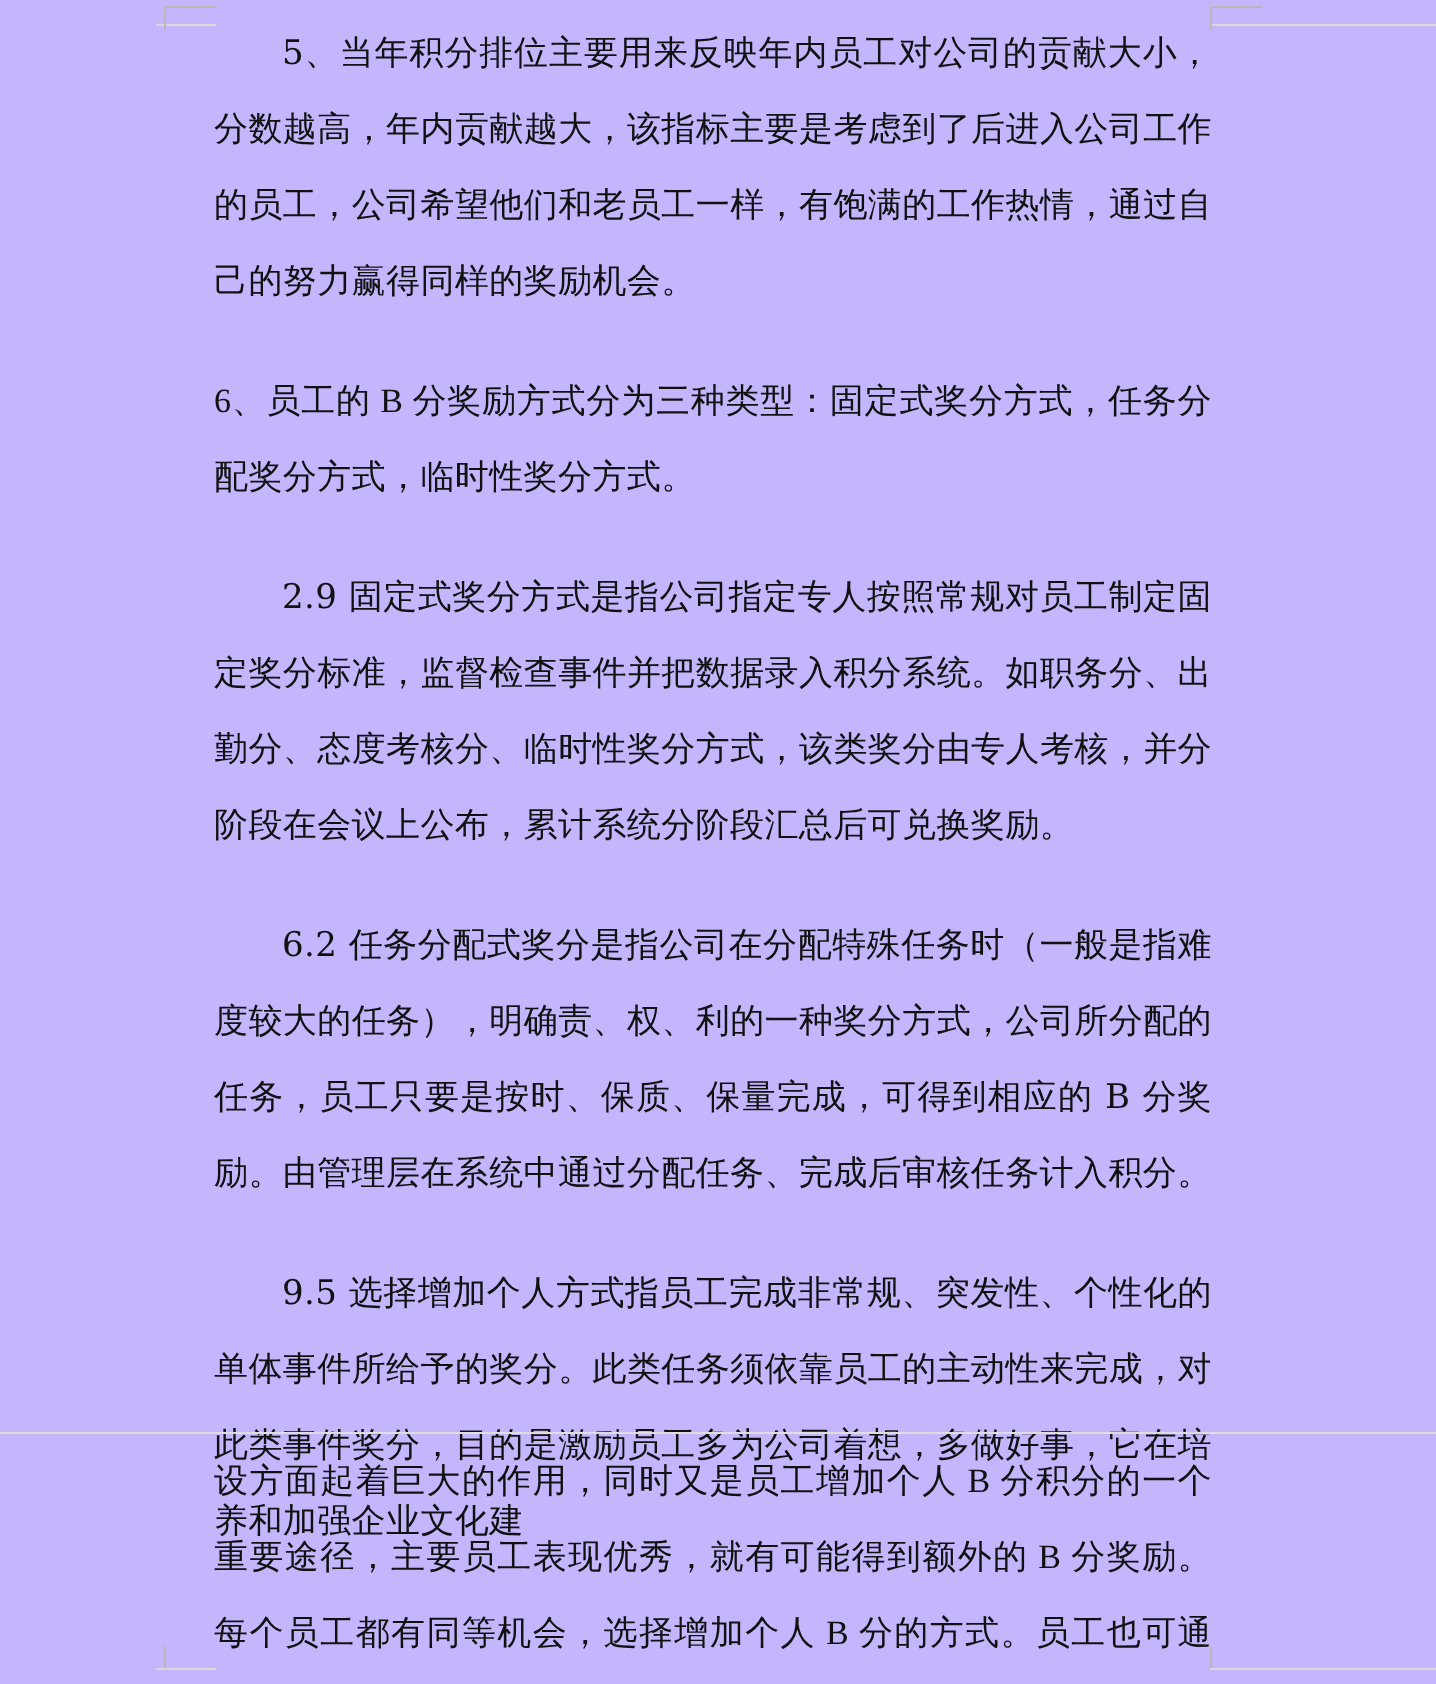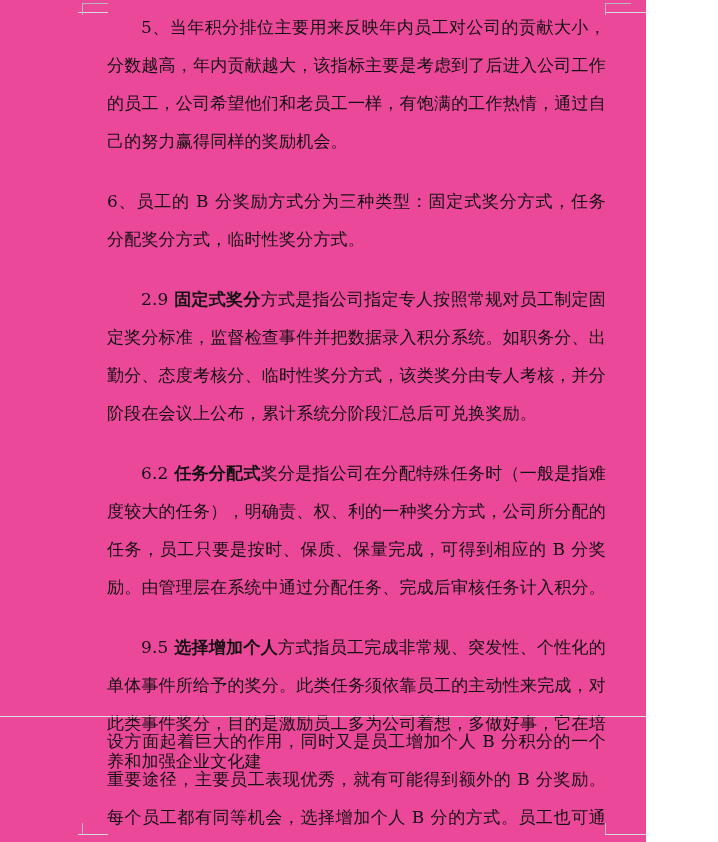--- a/index.html
+++ b/index.html
@@ -3,23 +3,23 @@
 <meta charset="utf-8">
 <title>Document</title>
 <style>
   html, body {
     margin: 0;
     padding: 0;
     background: #ffffff;
   }
   #page {
     position: relative;
-    width: 646px;
+    width: 718px;
     height: 842px;
-    background: #ec4899;
+    background: #c4b5fd;
     overflow: hidden;
     font-family: "DejaVu Serif", "Liberation Serif", serif;
   }
 
   
   .corner {
     position: absolute;
     width: 26px;
     height: 12px;
     pointer-events: none;
@@ -62,22 +62,22 @@
     margin: 0;
     font-size: 17px;
     line-height: 38px;
     color: #111111;
     text-align: justify;
     text-justify: inter-ideograph;
     letter-spacing: 0.2px;
     font-family: "DejaVu Serif", "Liberation Serif", serif;
   }
   .para.indent2 { text-indent: 34px; }
-  .para.indent1 { text-indent: 0px; }
-  .para b { font-weight: bold; }
+  .para.indent1 { text-indent: 0px; font-family: Liberation Serif, serif; }
+  .para b { font-weight: normal; }
   .gap-before { margin-top: 22px; }
 
   
   .page-break-rule {
     position: absolute;
     left: 0;
     width: 718px;
     height: 1px;
     background: #dedede;
   }

